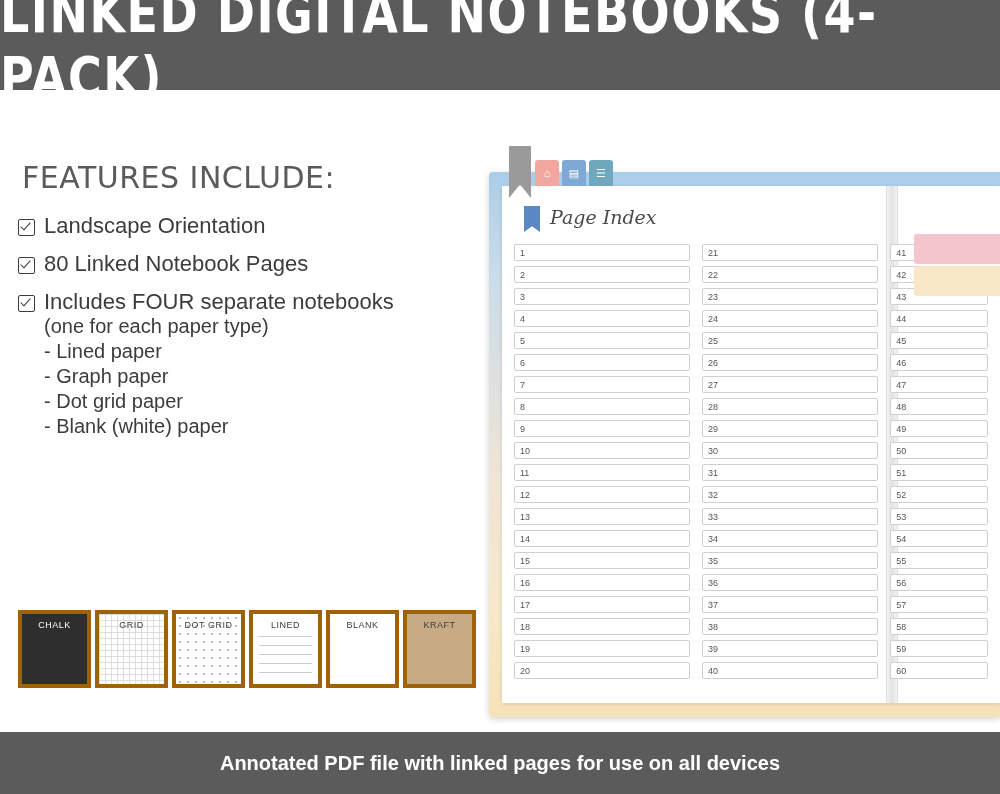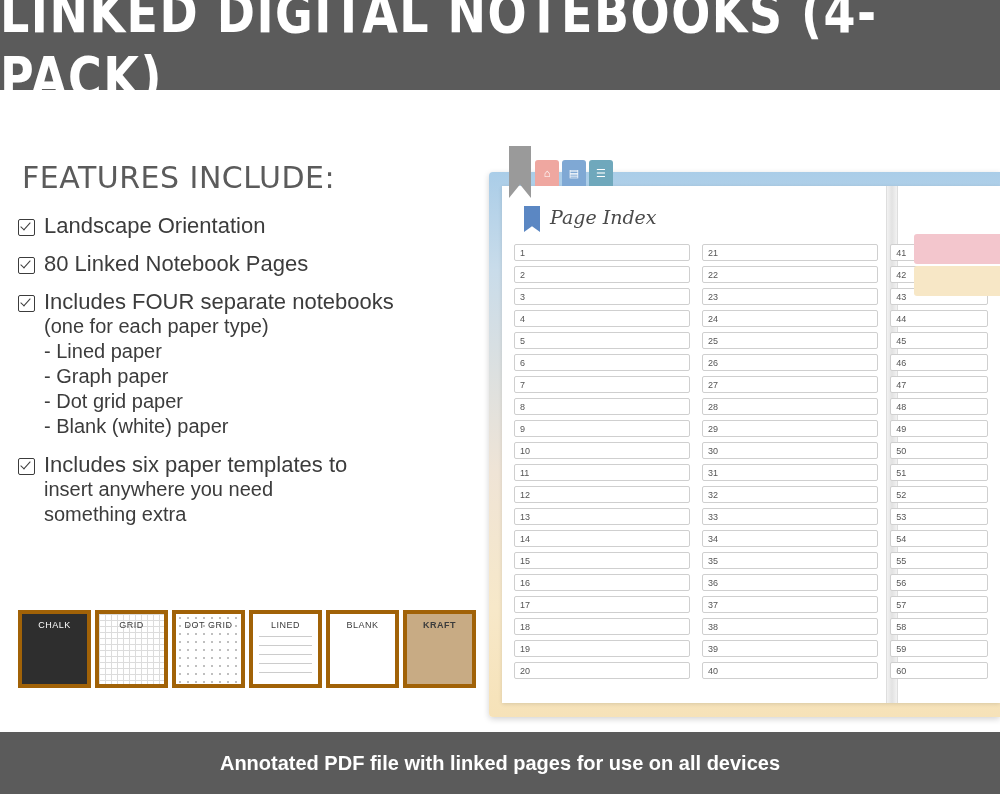--- a/index.html
+++ b/index.html
@@ -163,21 +163,21 @@
     background-size: 8px 8px;
   }
   .sw-lined::before {
     content: "";
     position: absolute;
     left: 6px; right: 6px; top: 22px; bottom: 6px;
     background-image: linear-gradient(to bottom, #cccccc 1px, transparent 1px);
     background-size: 100% 9px;
   }
   .sw-blank { background: #ffffff; }
-  .sw-kraft { background: #c8ab84; font-weight: bold; }
+  .sw-kraft { background: #c8ab84; }
 
   
   .notebook {
     position: absolute;
     left: 489px;
     top: 58px;
     width: 511px;
     height: 545px;
   }
   .nb-cover {
@@ -331,28 +331,20 @@
       <div>
         <div class="feature-text">Includes FOUR separate notebooks</div>
         <div class="feature-sub">(one for each paper type)
  - Lined paper
  - Graph paper
  - Dot grid paper
  - Blank (white) paper</div>
       </div>
     </div>
 
-    <div class="feature-row">
-      <div class="check-box"></div>
-      <div>
-        <div class="feature-text">Includes six paper templates to</div>
-        <div class="feature-sub">insert anywhere you need
-something extra</div>
-      </div>
-    </div>
   </div>
 
   <div class="swatches">
     <div class="swatch sw-chalk">
       <div class="swatch-label">CHALK</div>
     </div>
     <div class="swatch sw-grid">
       <div class="swatch-label">GRID</div>
     </div>
     <div class="swatch sw-dot">

